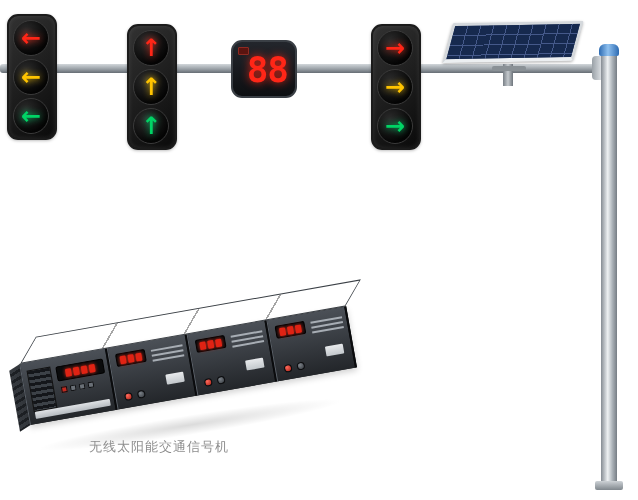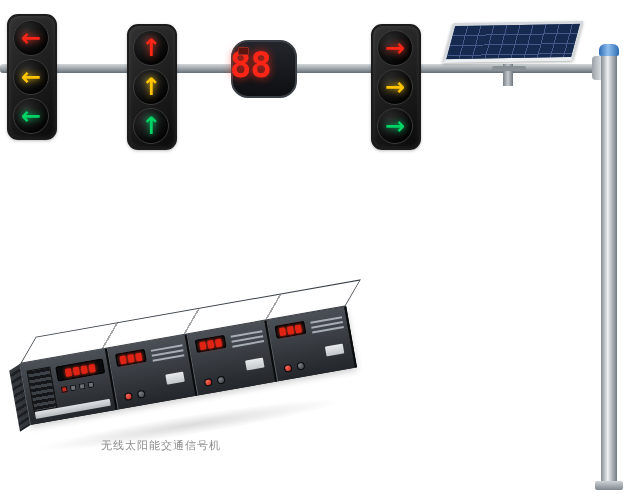--- a/index.html
+++ b/index.html
@@ -36,22 +36,22 @@
           border:1px solid #3a3a3a;
           display:flex; align-items:center; justify-content:center; }
   .lens span { font-size:24px; font-weight:bold; line-height:1; font-family:"DejaVu Sans",sans-serif; }
   .lit-red    { color:#ff2617; text-shadow:0 0 7px rgba(255,45,25,.95); }
   .lit-yellow { color:#ffc400; text-shadow:0 0 7px rgba(255,200,0,.95); }
   .lit-green  { color:#00d465; text-shadow:0 0 7px rgba(0,210,110,.95); }
 
   
   .timer { position:absolute; left:231px; top:40px; width:66px; height:58px; z-index:3;
            background:linear-gradient(#23262c,#0d0f12);
-           border:2px solid #3a3f45; border-radius:17px;
-           display:flex; justify-content:flex-end; padding:2px 24px; }
+           border:2px solid #3a3f45; border-radius:11px;
+           display:flex; align-items:center; justify-content:flex-end; padding:2px 7px; }
   .timer-mini { position:absolute; left:5px; top:5px; width:11px; height:8px;
            background:#5a1410; border:1px solid #8d2a22; border-radius:1px; }
   .timer-digits { font-family:"DejaVu Sans Mono", monospace; font-size:36px; font-weight:bold;
            color:#ff2617; text-shadow:0 0 9px rgba(255,40,20,.85); letter-spacing:-1px; }
 
   
   .panel-wrap { position:absolute; left:448px; top:22px; z-index:3; }
   .solar-panel { width:130px; height:40px; transform:skewX(-16deg) rotate(-1deg);
            border:3px solid #d4d8dc; border-bottom:4px solid #eceff1; border-radius:2px;
            background-color:#16294e;
@@ -103,22 +103,22 @@
   .buttons { position:absolute; left:8px; bottom:7px; display:flex; gap:5px; }
   .buttons b { display:block; width:8px; height:8px; border-radius:50%; border:1px solid #0c0d0f; }
   .b-red { background:radial-gradient(circle at 35% 30%,#ff6a5c,#a51d12); }
   .b-dark { background:radial-gradient(circle at 35% 30%,#7d838a,#32363b); }
 
   .cab-shadow { position:absolute; left:35px; top:415px; width:310px; height:20px; z-index:2;
          background:radial-gradient(ellipse at center, rgba(0,0,0,.14), rgba(0,0,0,0) 70%);
          transform:rotate(-9deg); }
 
   
-  .caption { position:absolute; left:101px; top:438px; z-index:5;
-         font-size:11px; color:#8d8d8d; letter-spacing:1px; }
+  .caption { position:absolute; left:89px; top:438px; z-index:5;
+         font-size:13px; color:#8d8d8d; letter-spacing:1px; }
 </style>
 </head>
 <body>
 
 <div class="stage">
 
   <div class="arm"></div>
   <div class="arm-joint"></div>
   <div class="pole"></div>
   <div class="pole-cap"></div>

